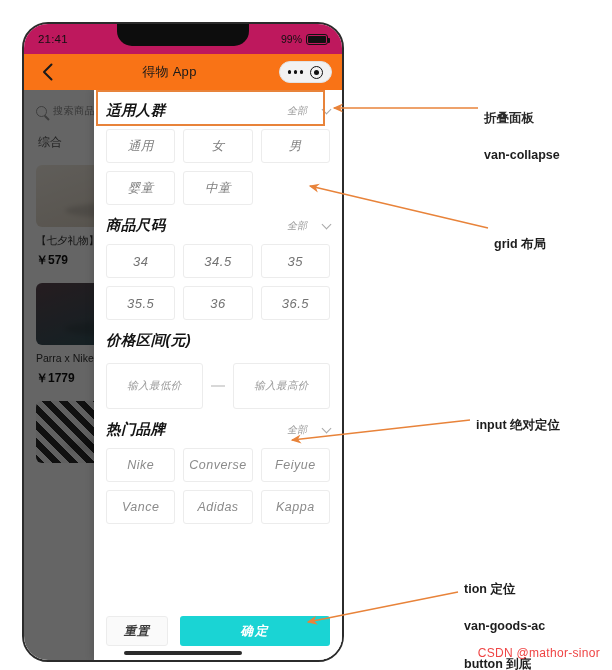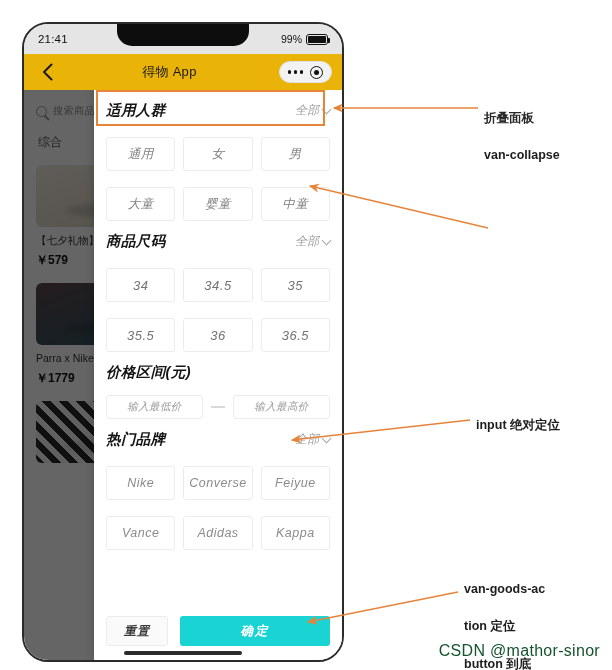--- a/index.html
+++ b/index.html
@@ -24,39 +24,39 @@
     position: absolute; left: 50%; top: -2px; transform: translateX(-50%);
     width: 132px; height: 24px; background: #0d0d0d;
     border-bottom-left-radius: 15px; border-bottom-right-radius: 15px;
     z-index: 40;
   }
 
   
   .statusbar {
     position: absolute; left: 0; top: 0; width: 100%; height: 30px;
     display: flex; align-items: center; justify-content: space-between;
-    padding: 0 14px; z-index: 35; background: #e5e5e5;
+    padding: 0 14px; z-index: 35; background: #be185d;
   }
   .status-time { font-size: 11.5px; color: #111; font-weight: 500; letter-spacing: .2px; }
   .status-right { display: flex; align-items: center; gap: 4px; }
   .status-batt-pct { font-size: 10.5px; color: #111; font-weight: 500; }
   .batt {
     width: 22px; height: 11px; border: 1.4px solid #111; border-radius: 3px;
     position: relative; display: flex; align-items: center; padding: 1px;
   }
   .batt::after {
     content: ""; position: absolute; right: -3.2px; top: 3px;
     width: 2px; height: 5px; background: #111; border-radius: 0 1px 1px 0;
   }
   .batt-fill { height: 100%; width: 99%; background: #111; border-radius: 1px; }
 
   
   .navbar {
     position: absolute; left: 0; top: 30px; width: 100%; height: 36px;
-    display: flex; align-items: center; background: #eab308; z-index: 34;
+    display: flex; align-items: center; background: #f97316; z-index: 34;
     padding: 0 10px;
   }
   .nav-back { width: 26px; display: flex; align-items: center; justify-content: center; }
   .nav-back svg { display: block; }
   .nav-title {
     flex: 1; text-align: center; font-size: 13px; color: #1a1a1a;
     letter-spacing: .3px;
   }
   .nav-caps {
     display: flex; align-items: center; gap: 7px;
@@ -119,44 +119,44 @@
     box-shadow: -2px 0 7px rgba(0,0,0,0.13);
     font-style: italic;
   }
   .panel-scroll { flex: 1; overflow: hidden; padding: 0 0 4px 0; }
 
   .sec-head {
     display: flex; align-items: center; justify-content: space-between;
     padding: 11px 12px 9px 12px;
   }
   .sec-title { font-size: 14.5px; font-weight: bold; color: #141414; letter-spacing: .4px; }
-  .sec-all { display: flex; align-items: center; gap: 4px; font-size: 12px; color: #9c9c9c; }
+  .sec-all { display: flex; align-items: center; gap: 16px; font-size: 10px; color: #9c9c9c; }
   .chev {
     width: 7px; height: 7px; border-right: 1.5px solid #a8a8a8; border-bottom: 1.5px solid #a8a8a8;
     transform: rotate(45deg); margin-top: -3px; display: block;
   }
 
   .grid3 {
     display: grid; grid-template-columns: repeat(3, 1fr);
     gap: 8px; padding: 0 12px;
   }
   .cell {
     height: 34px; border: 1px solid #ececec; border-radius: 3px;
     background: #fff; display: flex; align-items: center; justify-content: center;
-    font-size: 12.5px; color: #7e7e7e; letter-spacing: .5px; margin-top: 8px;
+    font-size: 12.5px; color: #7e7e7e; letter-spacing: .5px;
   }
   .cell.num { font-size: 13px; color: #737373; }
   .cell.brand { font-size: 12.5px; color: #8b8b8b; }
 
   
   .price-row {
     display: flex; align-items: center; gap: 8px; padding: 4px 12px 0 12px;
   }
   .price-inp {
-    flex: 1; height: 24px; border: 1px solid #ececec; border-radius: 3px;
+    flex: 1; height: 46px; border: 1px solid #ececec; border-radius: 3px;
     background: #fff; display: flex; align-items: center; justify-content: center;
     font-size: 10.5px; color: #9a9a9a; letter-spacing: .4px;
   }
   .price-dash { width: 14px; height: 1.4px; background: #d8d8d8; flex: none; }
 
   
   .goods-action {
     display: flex; align-items: flex-end; gap: 12px;
     padding: 10px 12px 14px 12px; background: #fff;
   }
@@ -192,21 +192,21 @@
     font-weight: bold;
   }
   .anno .cn { color: #2a2a2a; }
   .anno-1 { left: 484px; top: 90px; }
   .anno-2 { left: 494px; top: 216px; }
   .anno-3 { left: 476px; top: 397px; }
   .anno-4 { left: 464px; top: 561px; width: 90px; }
 
   .watermark {
     position: absolute; right: 12px; bottom: 10px; z-index: 50;
-    font-size: 16px; color: #14532d; letter-spacing: .3px;
+    font-size: 12px; color: #ef4444; letter-spacing: .3px;
   }
 </style>
 </head>
 <body>
 
 <div id="root">
 
   <div class="phone">
 
     <div class="notch"></div>
@@ -273,21 +273,20 @@
           <span class="sec-title">适用人群</span>
           <span class="sec-all">
             <span>全部</span>
             <i class="chev"></i>
           </span>
         </div>
         <div class="grid3">
           <div class="cell">通用</div>
           <div class="cell">女</div>
           <div class="cell">男</div>
-          <div class="cell">大童</div>
           <div class="cell">婴童</div>
           <div class="cell">中童</div>
         </div>
 
         <div class="sec-head">
           <span class="sec-title">商品尺码</span>
           <span class="sec-all">
             <span>全部</span>
             <i class="chev"></i>
           </span>
@@ -352,26 +351,29 @@
     <line x1="470" y1="420" x2="292" y2="440" stroke="#e8833a" stroke-width="1.3" marker-end="url(#ah)"></line>
 
     <line x1="458" y1="592" x2="308" y2="622" stroke="#e8833a" stroke-width="1.3" marker-end="url(#ah)"></line>
   </svg>
 
   <div class="anno anno-1">
     <div class="cn">折叠面板</div>
     <div>van-collapse</div>
   </div>
 
+  <div class="anno anno-2">
+    <div>grid 布局</div>
+  </div>
 
   <div class="anno anno-3">
     <div>input 绝对定位</div>
   </div>
 
   <div class="anno anno-4">
+    <div>tion 定位</div>
     <div>van-goods-ac</div>
-    <div>tion 定位</div>
     <div>button 到底</div>
     
   </div>
 
   <div class="watermark">CSDN @mathor-sinor</div>
 </div>
 
 </body></html>

